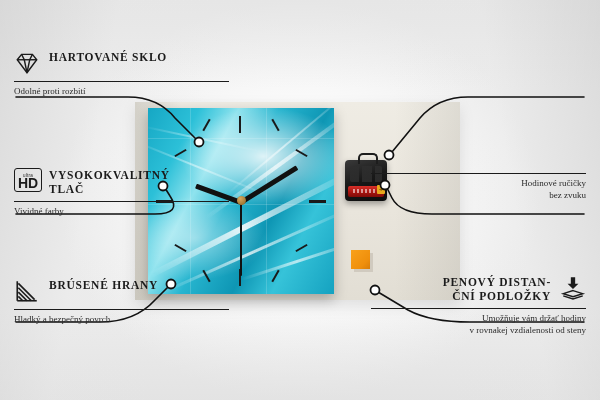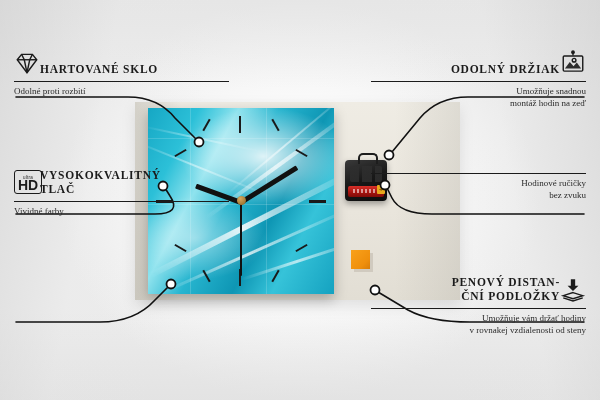--- a/index.html
+++ b/index.html
@@ -132,21 +132,21 @@
   }
 
   
   #connectors { position: absolute; inset: 0; pointer-events: none; }
 
   
   .feature { position: absolute; width: 215px; }
   .feature.left  { text-align: left; }
   .feature.right { text-align: right; }
   .f-head {
-    display: flex; align-items: flex-end; 
+    display: flex; align-items: flex-start; gap: 9px;
   }
   .feature.right .f-head { flex-direction: row-reverse; }
   .f-title {
     font-family: "Liberation Serif", serif;
     font-weight: bold;
     font-size: 11.5px;
     letter-spacing: 0.75px;
     line-height: 14px;
     color: #1b1b1b;
     text-transform: uppercase;
@@ -291,40 +291,40 @@
         </span>
       </span>
       <span class="f-title">VYSOKOKVALITNÝ TLAČ</span>
     </div>
     <div class="f-rule"></div>
     <div class="f-desc">
       <div>Vividné farby</div>
     </div>
   </div>
 
-
-  <div class="feature right" id="feature-holder">
+  <div class="feature left" id="feature-ground-edges">
     <div class="f-head">
       <span class="f-icon">
-        <svg viewBox="0 0 24 24" fill="none" stroke="currentColor" stroke-width="1.3">
-          <path d="M12 2 L12 5"></path>
-            <circle cx="12" cy="2" r="1.1" fill="currentColor"></circle>
-          <rect x="3" y="5.5" width="18" height="14" rx="1"></rect>
-          <path d="M4.5 17 L9 11 L12.5 15 L15.5 11.5 L19.5 17 Z" fill="currentColor" opacity=".9" stroke="none"></path>
-          <circle cx="13" cy="9.4" r="1.7"></circle>
+        <svg viewBox="0 0 24 24" fill="none" stroke="currentColor" stroke-width="1.5">
+          <path d="M3 3 L3 21"></path>
+            <path d="M3 21 L21 21"></path>
+          <path d="M4 5 L19 20"></path>
+            <path d="M4 9 L16 21"></path>
+            <path d="M4 13 L12 21"></path>
+            <path d="M4 17 L8 21"></path>
         </svg>
       </span>
-      <span class="f-title">ODOLNÝ DRŽIAK</span>
-    </div>
-    <div class="f-rule"></div>
-    <div class="f-desc">
-      <div>Umožňuje snadnou</div>
-      <div>montáž hodin na zeď</div>
-    </div>
-  </div>
+      <span class="f-title">BRÚSENÉ HRANY</span>
+    </div>
+    <div class="f-rule"></div>
+    <div class="f-desc">
+      <div>Hladký a bezpečný povrch</div>
+    </div>
+  </div>
+
 
   <div class="feature right" id="feature-mechanism">
     <div class="f-rule"></div>
     <div class="f-desc">
       <div>Hodinové ručičky</div>
       <div>bez zvuku</div>
     </div>
   </div>
 
   <div class="feature right" id="feature-foam">

